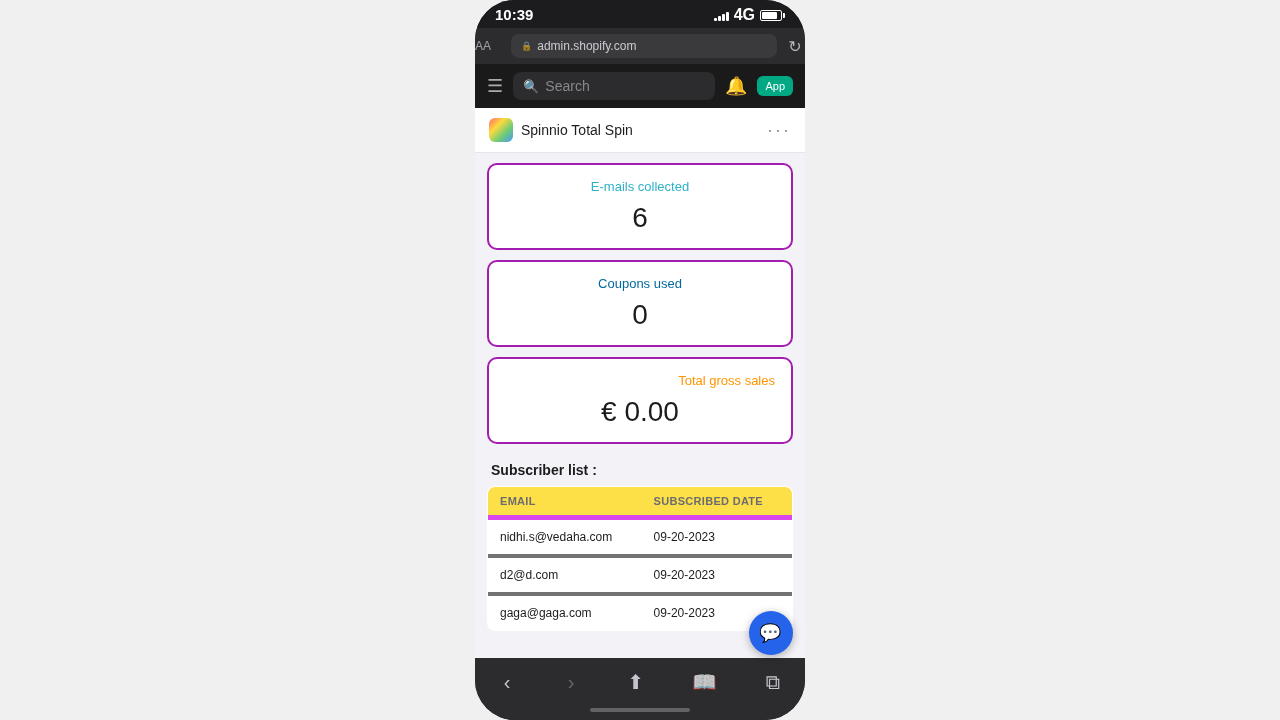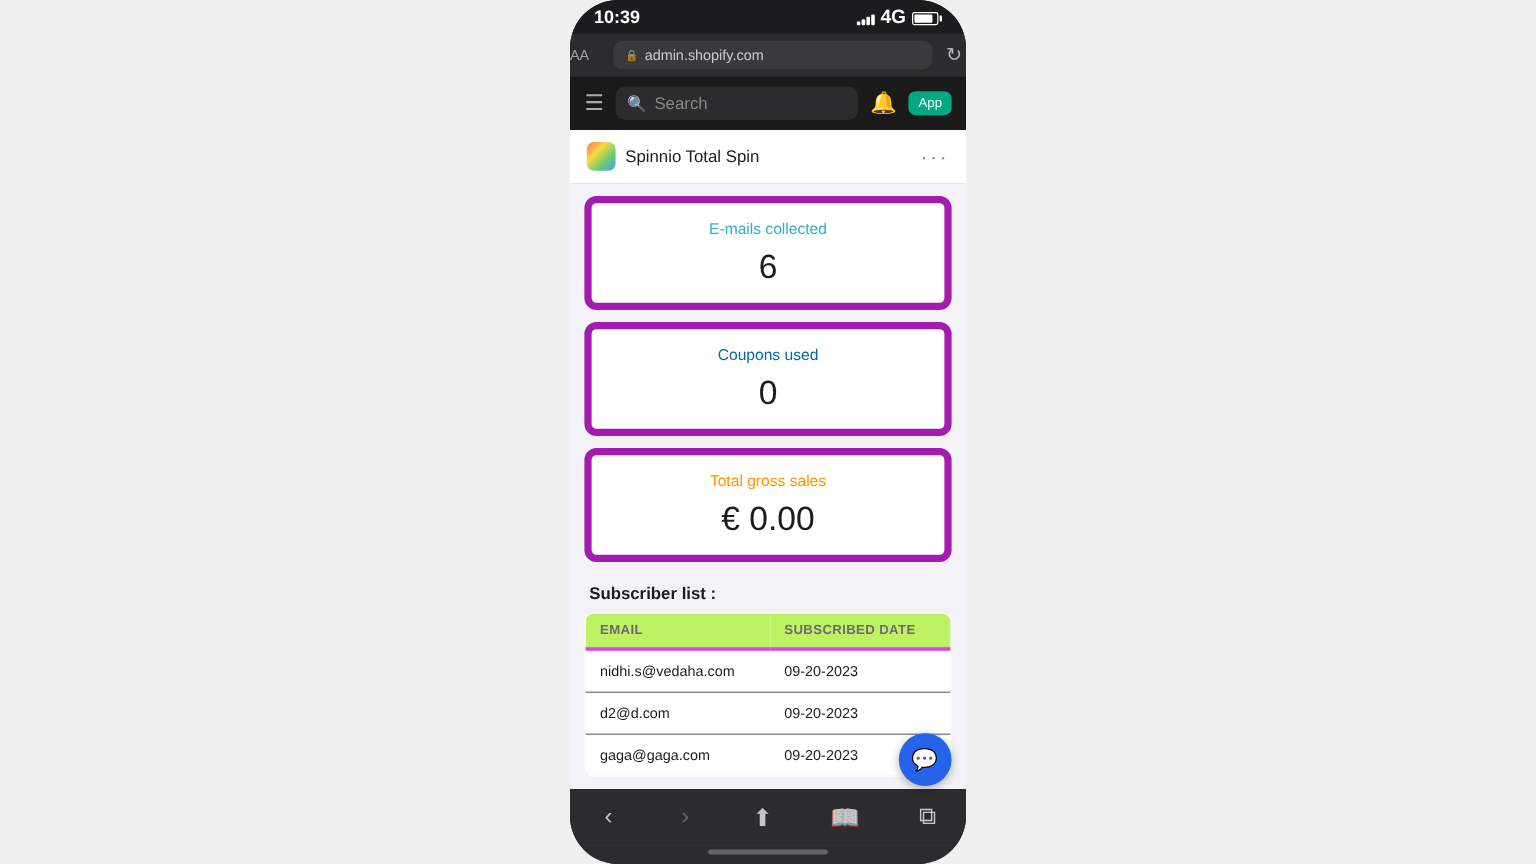--- a/index.html
+++ b/index.html
@@ -241,38 +241,38 @@
       display: flex;
       flex-direction: column;
       gap: 10px;
     }
 
     .stat-card {
       background: white;
       border-radius: 10px;
       padding: 14px 16px;
       text-align: center;
-      border: 6px solid #a21caf;
+      border: 2px solid #a21caf;
     }
 
     .stat-label {
       font-size: 13px;
       font-weight: 500;
       margin-bottom: 8px;
     }
 
     .stat-value {
       font-size: 28px;
       font-weight: 400;
       color: #1c1c1e;
     }
 
     .stat-label.emails { color: #30b0c7; }
     .stat-label.coupons { color: #0369a1; }
-    .stat-label.sales { color: #ff9500; }
+    .stat-label.sales { color: #ff9500; text-align: right; }
 
     .subscriber-section {
       padding: 0 12px 12px 12px;
     }
 
     .subscriber-title {
       font-size: 14px;
       font-weight: 600;
       color: #1c1c1e;
       padding: 8px 0 8px 4px;
@@ -281,36 +281,36 @@
     .subscriber-table {
       width: 100%;
       background: white;
       border-radius: 8px;
       overflow: hidden;
       border: 1px solid #e5e5ea;
       border-collapse: collapse;
     }
 
     .subscriber-table th {
-      background: #bef264;
+      background: #fde047;
       font-size: 11px;
       font-weight: 600;
       color: #6c6c70;
       text-transform: uppercase;
       letter-spacing: 0.3px;
       padding: 8px 12px;
       text-align: left;
-      border-bottom: 3px solid #d946ef;
+      border-bottom: 5px solid #d946ef;
     }
 
     .subscriber-table td {
       font-size: 12px;
       color: #1c1c1e;
       padding: 10px 12px;
-      border-bottom: 1px solid #737373;
+      border-bottom: 4px solid #737373;
     }
 
     .subscriber-table tr:last-child td {
       border-bottom: none;
     }
 
     
     .chat-fab {
       position: absolute;
       bottom: 65px;

